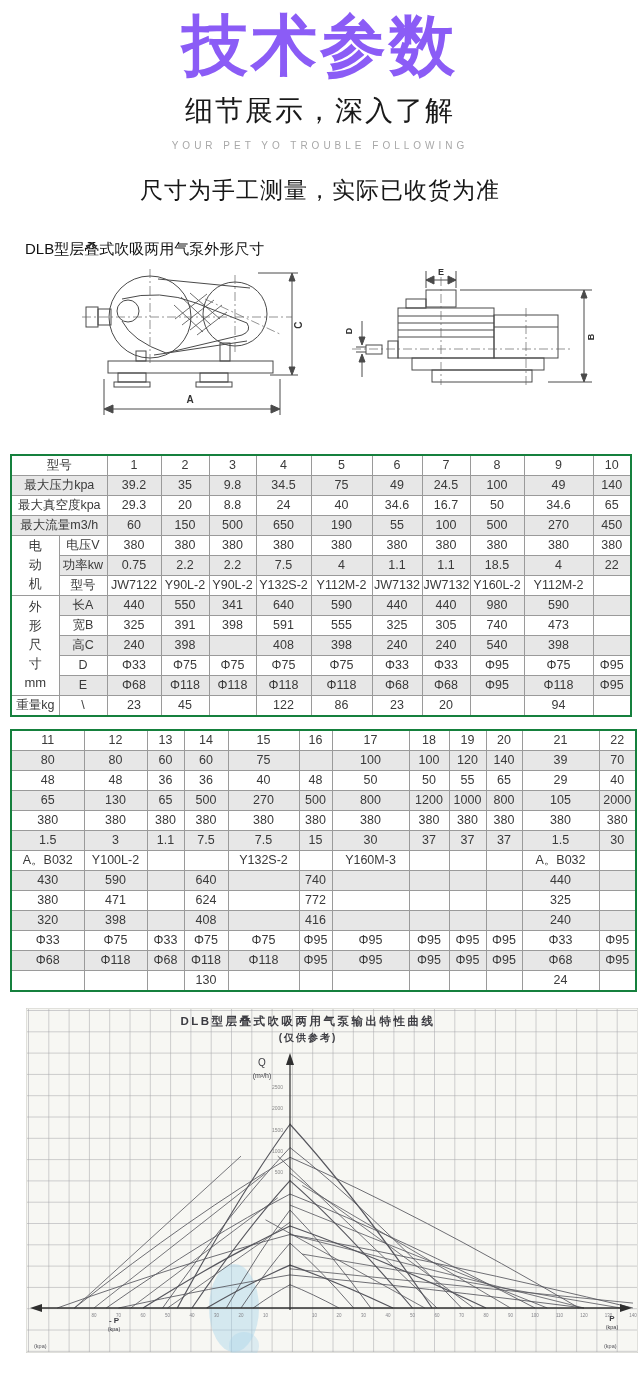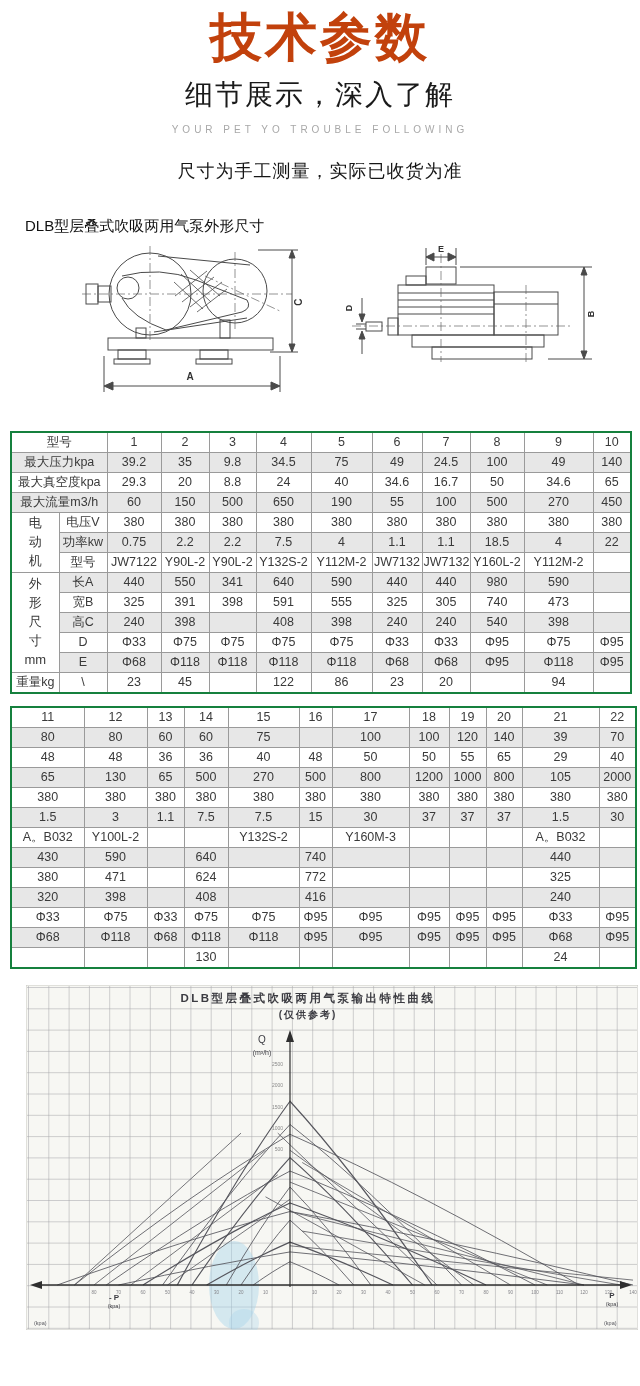--- a/index.html
+++ b/index.html
@@ -1,22 +1,22 @@
 <!DOCTYPE html>
 <html><head>
 <meta charset="utf-8">
 <style>
   html,body{margin:0;padding:0;background:#fff;}
   body{width:640px;font-family:"Liberation Sans","DejaVu Sans",sans-serif;color:#222;}
   .page{width:640px;overflow:hidden;background:#fff;}
   .hero{text-align:center;}
-  .hero-title{margin:8px 0 0;font-size:52px;line-height:1.15;font-weight:900;color:#c2410c;letter-spacing:3px;}
+  .hero-title{margin:8px 0 0;font-size:66px;line-height:1.15;font-weight:900;color:#8b5cf6;letter-spacing:3px;}
   .hero-sub{margin:8px 0 0;font-size:28px;font-weight:400;color:#1a1a1a;letter-spacing:2px;}
   .hero-tag{margin:10px 0 0;font-size:10px;color:#a8a8a8;letter-spacing:4px;text-transform:uppercase;}
-  .hero-note{margin:24px 0 0;font-size:18px;color:#161616;letter-spacing:1px;text-align:center;}
+  .hero-note{margin:24px 0 0;font-size:23px;color:#161616;letter-spacing:1px;text-align:center;}
   .sec-h{margin:0;padding:0 0 0 25px;font-size:15px;font-weight:normal;color:#111;}
   .sec-h.first{margin-top:34px;}
   .drawing-wrap{margin:4px 0 0;}
   .spec-h{margin-top:4px;}
   table.spec{border-collapse:collapse;table-layout:fixed;width:620px;margin:12px 0 0 10px;
     border:2px solid #15803d;}
   table.spec td{border:1px solid #9a9a9a;height:19px;padding:0 1px;text-align:center;
     font-size:12.5px;color:#3a3a3a;overflow:hidden;white-space:nowrap;}
   table.spec tr.odd td{background:#e7e7e7;}
   table.spec td.vgroup{white-space:pre-line;line-height:1.45;background:#fff !important;font-size:13px;}

